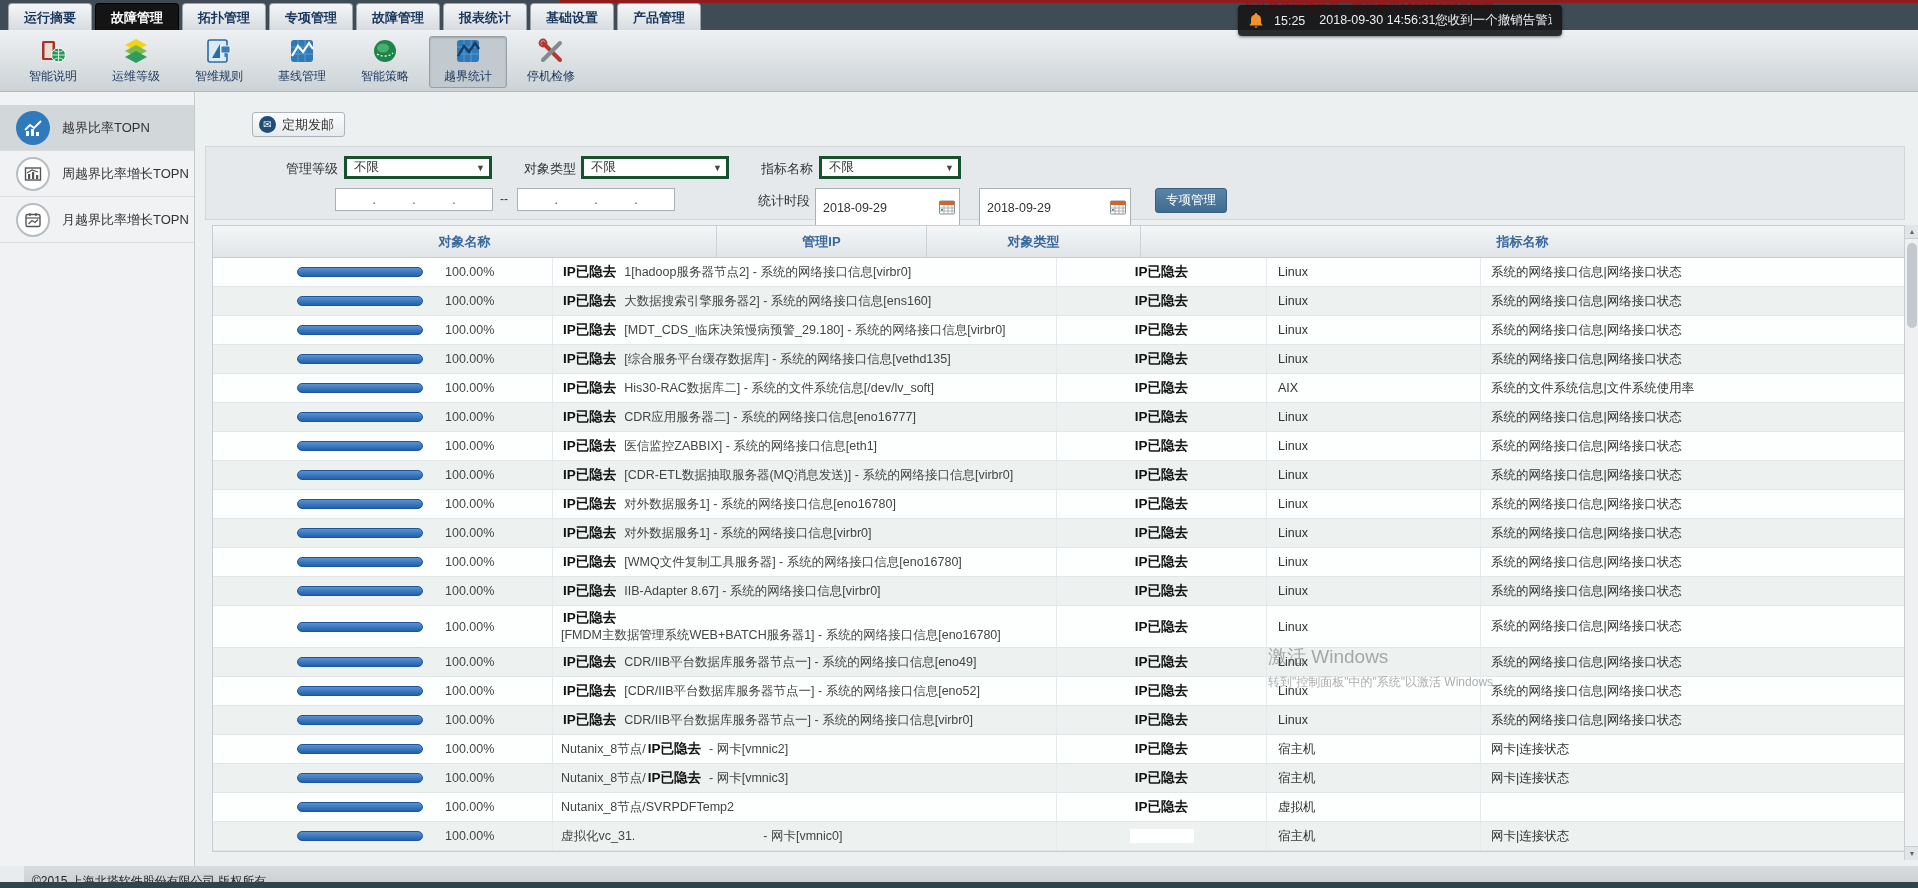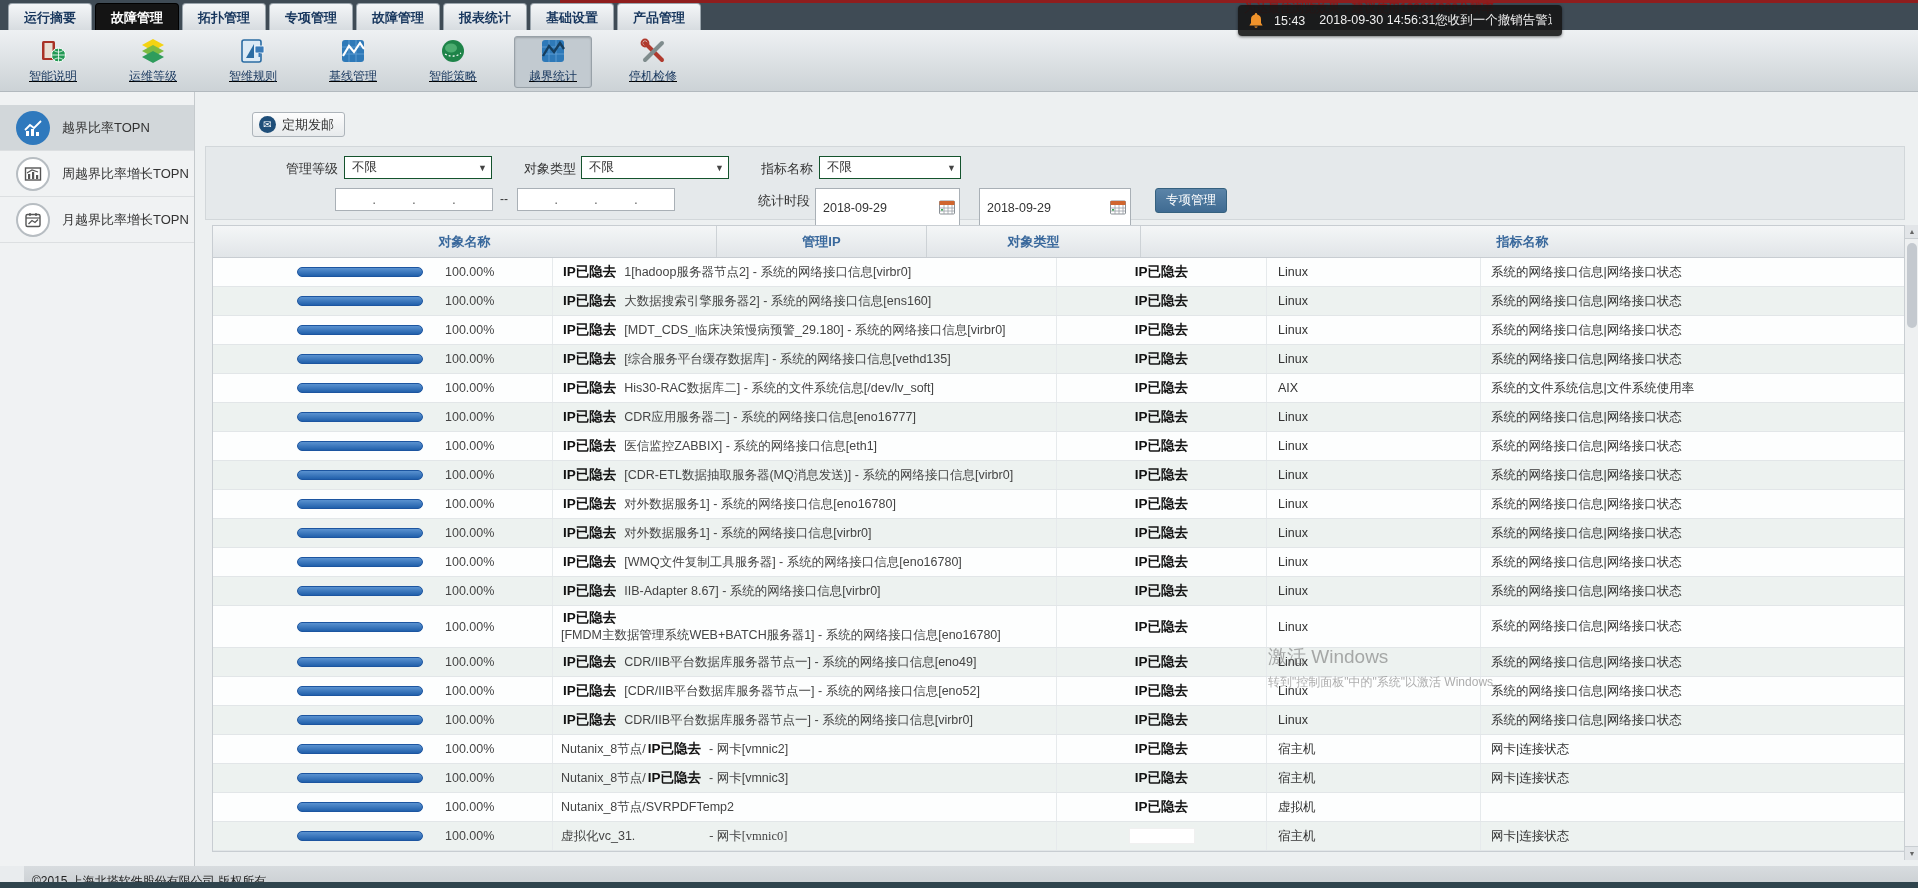--- a/index.html
+++ b/index.html
@@ -17,21 +17,21 @@
   
   .banner { position:absolute; left:1244px; top:0px; width:660px; font-size:12px; font-weight:bold; color:#8e1b1b; z-index:4; white-space:nowrap; }
   .toast { position:absolute; left:1238px; top:5px; width:324px; height:31px; background:rgba(22,22,22,0.9); border-radius:4px;
            display:flex; align-items:center; padding:0 10px; z-index:6; box-shadow:0 1px 3px rgba(0,0,0,.5); }
   .toast .bell { width:16px; height:18px; margin-right:10px; flex:none; }
   .toast-time { color:#eee; font-size:12.5px; margin-right:14px; }
   .toast-text { color:#eee; font-size:12.5px; white-space:nowrap; overflow:hidden; }
 
   
   .toolbar { position:absolute; left:0; top:30px; width:1918px; height:62px; background:linear-gradient(#eef1f3,#ccd2d6);
-             border-bottom:1px solid #b2b9be; display:flex; align-items:flex-start; padding:6px 0 0 14px; gap:22px; z-index:2;text-decoration:underline; }
+             border-bottom:1px solid #b2b9be; display:flex; align-items:flex-start; padding:6px 0 0 14px; gap:5px; z-index:2; }
   .tool { width:78px; height:52px; display:flex; flex-direction:column; align-items:center; justify-content:flex-start; gap:3px;
           border:1px solid transparent; border-radius:3px; cursor:default; }
   .tool.selected { background:#c2cad0; border-color:#98a1a8; box-shadow:inset 0 1px 2px rgba(0,0,0,.2); }
   .tool .ticon { width:28px; height:28px; }
   .tool .tlabel { font-size:12px; color:#17365d; white-space:nowrap; }
 
   
   .sidebar { position:absolute; left:0; top:92px; width:195px; height:774px; background:#f0f2f3; border-right:1px solid #c5cacd; z-index:1; }
   .side-list { margin-top:13px; }
   .side-item { height:46px; display:flex; align-items:center; gap:12px; padding-left:16px; border-bottom:1px solid #dcdfe1; cursor:default; }
@@ -42,21 +42,21 @@
   .side-label { font-size:13px; color:#333; white-space:nowrap; }
 
   
   .content { position:absolute; left:195px; top:92px; width:1723px; height:774px; background:#edf0f1; }
   .mailbtn { position:absolute; left:57px; top:20px; height:25px; padding:0 10px 0 6px; display:flex; align-items:center; gap:6px;
              background:linear-gradient(#fdfdfd,#e7eaec); border:1px solid #adb4ba; border-radius:3px; font-size:13px; color:#333; cursor:pointer; }
   .mailbtn .mailc { width:17px; height:17px; border-radius:50%; background:#1f4e79; color:#fff; font-size:10px; line-height:17px; text-align:center; }
 
   .filters { position:absolute; left:10px; top:54px; width:1700px; height:74px; background:#e5e9eb; border:1px solid #d2d7da; }
   .flabel { position:absolute; font-size:13px; color:#333; white-space:nowrap; }
-  .select { position:absolute; height:23px; background:#fff; border:1px solid #14532d; display:flex; align-items:center; font-size:12.5px; color:#333; padding:0 4px 0 7px; cursor:pointer; }
+  .select { position:absolute; height:23px; background:#fff; border:3px solid #14532d; display:flex; align-items:center; font-size:12.5px; color:#333; padding:0 4px 0 7px; cursor:pointer; }
   .select .sval { flex:1; }
   .select .arrow { font-size:9px; color:#444; }
   .ipbox { position:absolute; height:23px; background:#fff; border:1px solid #a9b0b6; display:flex; align-items:center; justify-content:space-evenly; font-size:12px; color:#555; cursor:text; }
   .ipsep { position:absolute; font-size:12px; color:#333; }
   .datebox { position:absolute; height:39px; background:#fff; border:1px solid #a9b0b6; display:flex; align-items:center; font-size:12.5px; color:#333; padding:0 4px 0 7px; cursor:text; }
   .datebox .dval { flex:1; }
   .startbtn { position:absolute; left:949px; top:41px; width:72px; height:25px; background:linear-gradient(#5b84a8,#3f6b92); border:1px solid #35617f;
               border-radius:3px; color:#fff; font-size:12.5px; display:flex; align-items:center; justify-content:center; cursor:pointer; }
 
   
@@ -70,21 +70,21 @@
   .c2 { width:504px; flex:none; padding:3px 6px 3px 8px; flex-wrap:wrap; }
   .c3 { width:210px; flex:none; justify-content:center; }
   .c4 { width:214px; flex:none; padding-left:11px; }
   .c5 { flex:1; padding-left:10px; border-right:none; }
   .bar { width:126px; height:10px; border-radius:5px; background:linear-gradient(#5a92d0,#2160ab); border:1px solid #1c55a0; flex:none; }
   .rate { margin-left:22px; color:#444; }
   .pre { color:#444; }
   .bold, .ipbold { font-weight:bold; color:#111; font-size:13.5px; }
   .c2 .bold { margin:0 8px 0 2px; }
   .ntext { color:#444; }
-  .ntext.gap { margin-left:64px;font-family:Liberation Serif, serif; }
+  .ntext.gap { margin-left:118px; }
   .ipbold.boxed { width:66px; height:16px; background:#fff; border:1px solid #f0f0f0; }
 
   
   .vscroll { position:absolute; left:1904px; top:225px; width:14px; height:635px; background:#eef0f1; border-left:1px solid #c9ced2; z-index:2; }
   .varrow { position:absolute; left:0; width:14px; height:14px; background:#e2e5e8; color:#666; font-size:7px; text-align:center; line-height:14px; cursor:pointer; }
   .varrow.up { top:0; border-bottom:1px solid #c9ced2; }
   .varrow.down { bottom:0; border-top:1px solid #c9ced2; }
   .vthumb { position:absolute; left:2px; top:18px; width:10px; height:85px; background:#c4c9cf; border-radius:5px; cursor:grab; }
 
   
@@ -114,21 +114,21 @@
       <div class="tab"><span>产品管理</span></div>
     </div>
 </div>
 
 <div class="banner">为达最佳浏览效果，建议使用1920*1080分辨率</div>
 <div class="toast">
   <svg class="bell" viewBox="0 0 16 18">
       <path fill="#f0932b" d="M8 1a1.2 1.2 0 0 1 1.2 1.2v.4A5 5 0 0 1 13 7.5V11l1.6 2.4H1.4L3 11V7.5a5 5 0 0 1 3.8-4.9v-.4A1.2 1.2 0 0 1 8 1z"></path>
       <path fill="#f0932b" d="M6.3 14.5a1.8 1.8 0 0 0 3.4 0z"></path>
     </svg>
-  <span class="toast-time">15:43</span>
+  <span class="toast-time">15:25</span>
   <span class="toast-text">2018-09-30 14:56:31您收到一个撤销告警通知...</span>
 </div>
 
 <div class="toolbar">
   <div class="tool">
     <span class="ticon">
         <svg viewBox="0 0 28 28" width="28" height="28">
           <rect x="3" y="4" width="13" height="19" rx="1.5" fill="#a93226"></rect>
           <rect x="5.5" y="6" width="8" height="15" fill="#e8dfd4"></rect>
           <circle cx="19.5" cy="18" r="7" fill="#229954" stroke="#fff" stroke-width="1"></circle>

